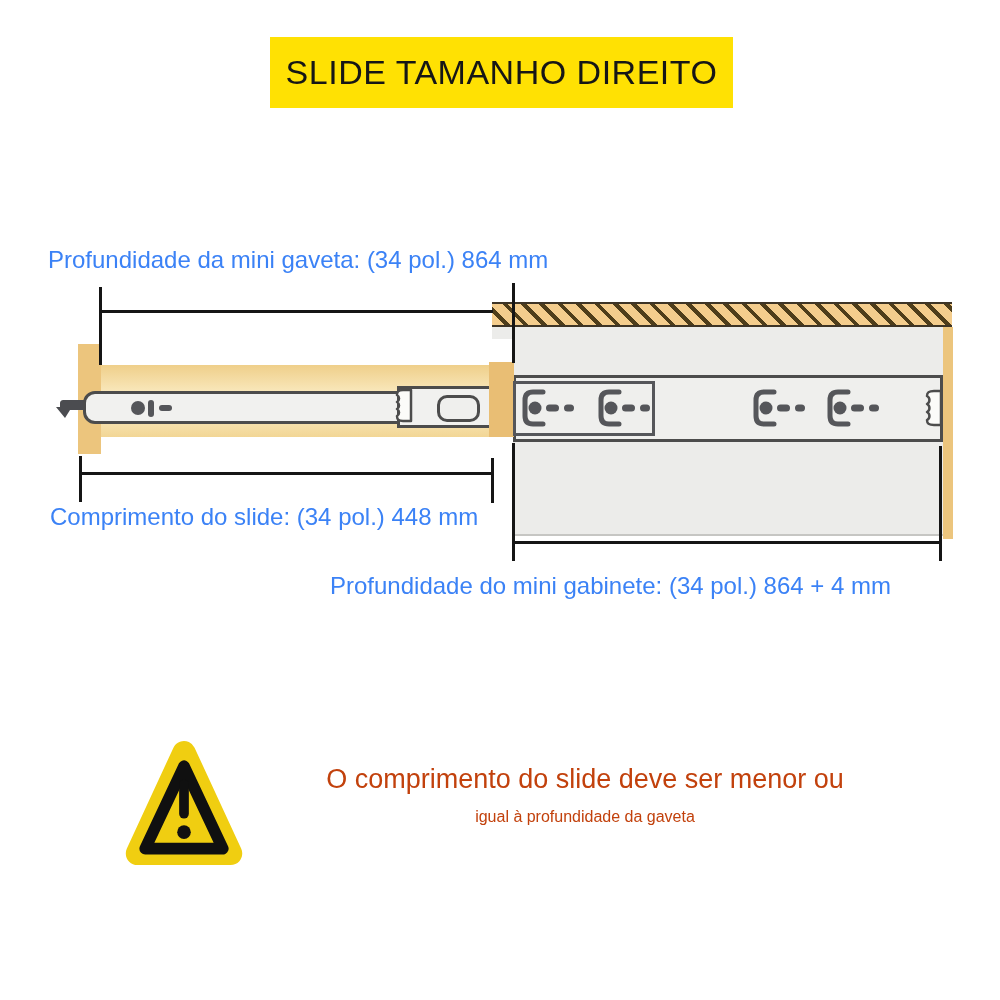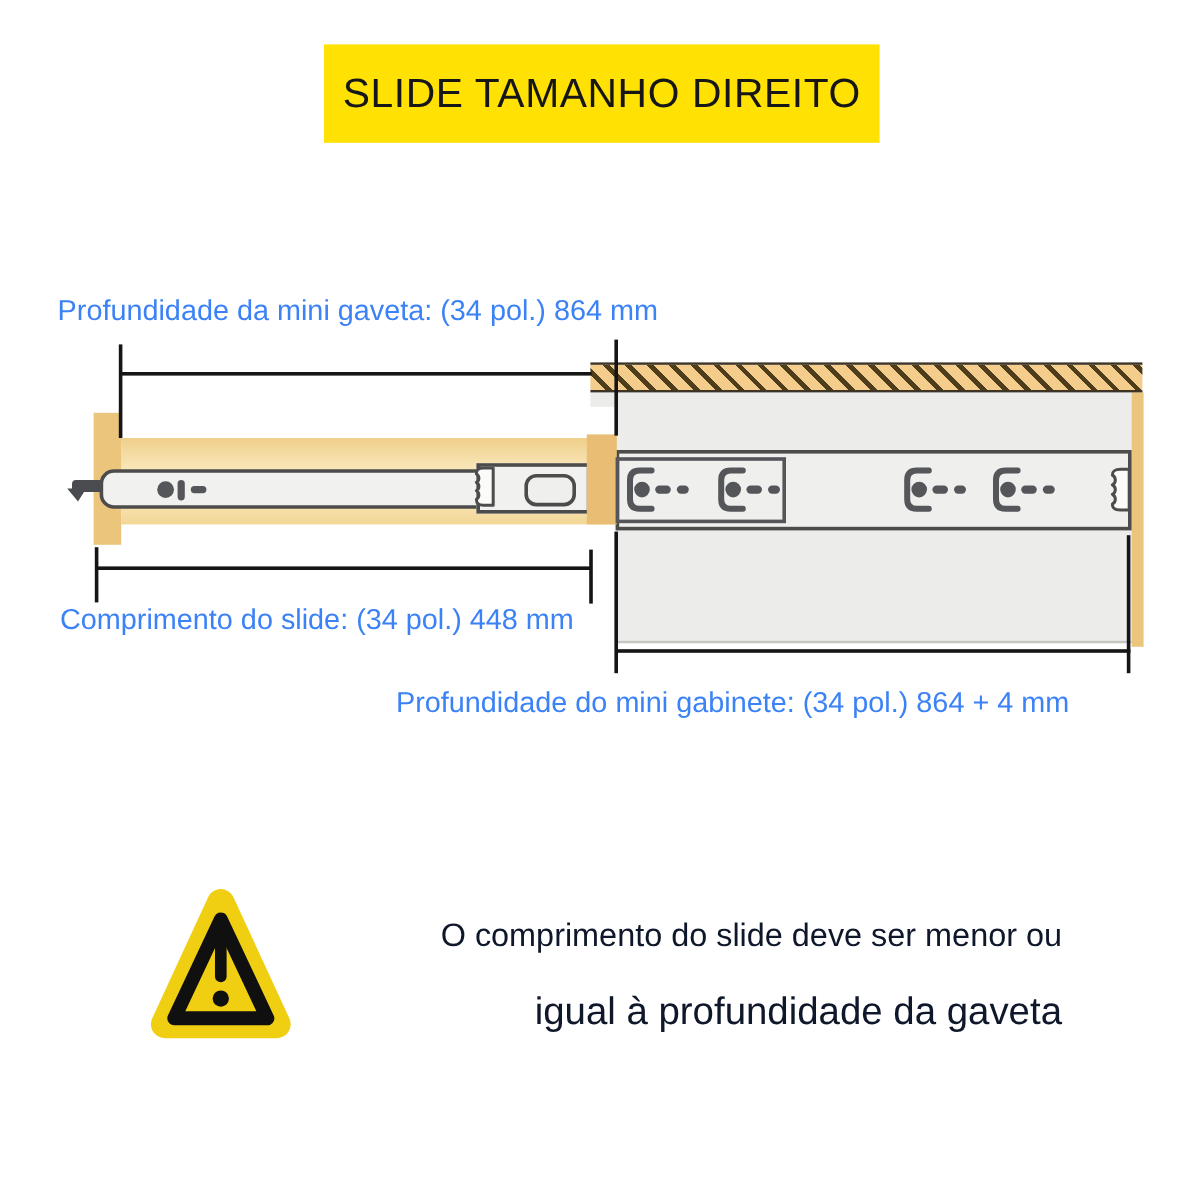--- a/index.html
+++ b/index.html
@@ -1,20 +1,20 @@
 <!DOCTYPE html>
 <html><head>
 <meta charset="utf-8">
 <style>
   html,body{margin:0;padding:0;background:#ffffff;}
   body{width:1000px;height:1000px;overflow:hidden;
        font-family:"Liberation Sans","DejaVu Sans",sans-serif;color:#1e1e1e;}
   .stage{position:relative;width:1000px;height:1000px;background:#ffffff;}
   .line{position:absolute;background:#151515;}
-  .title-box{position:absolute;left:270px;top:37px;width:463px;height:82px;
+  .title-box{position:absolute;left:270px;top:37px;width:463px;height:71px;
              background:#FFE103;display:flex;align-items:center;justify-content:center;}
   .title-box span{font-size:34px;letter-spacing:.5px;color:#161616;white-space:nowrap;}
   .lbl{position:absolute;font-size:24px;color:#3b82f6;white-space:nowrap;}
   
   .hatch{position:absolute;left:492px;top:302px;width:460px;height:21px;
          border-top:2px solid #3d3426;border-bottom:2px solid #3d3426;
          background:repeating-linear-gradient(45deg,#F4CD8D 0 9px,#4E3D1A 9px 13px);z-index:10;}
   .cab-tab{position:absolute;left:492px;top:327px;width:21px;height:12px;background:#ECECEA;z-index:5;}
   .cab-body{position:absolute;left:513px;top:327px;width:430px;height:207px;background:#ECECEA;
             border-bottom:2px solid #c6c6c3;z-index:4;}
@@ -30,23 +30,23 @@
   .connector{position:absolute;left:397px;top:386px;width:95px;height:42px;background:#F1F1EF;
              border:3px solid #4C4C4C;box-sizing:border-box;z-index:10;}
   .connector-slot{position:absolute;left:437px;top:395px;width:43px;height:27px;background:#EFEFED;
              border:3px solid #4C4C4C;border-radius:10px;box-sizing:border-box;z-index:11;}
   .cab-rail{position:absolute;left:513px;top:375px;width:430px;height:67px;background:#EFEFED;
             border:3px solid #4C4C4C;box-sizing:border-box;z-index:11;}
   .rail-inner{position:absolute;left:513px;top:381px;width:142px;height:55px;
               border:3px solid #55565A;box-sizing:border-box;z-index:12;}
   .icon{position:absolute;z-index:13;}
   
-  .note{position:absolute;left:285px;top:764px;width:600px;text-align:right;color:#0f172a;}
+  .note{position:absolute;left:285px;top:764px;width:600px;text-align:center;color:#c2410c;}
   .note .l1{font-size:27px;}
-  .note .l2{font-size:32px;margin-top:29px;}
+  .note .l2{font-size:16px;margin-top:13px;}
 </style>
 </head>
 <body>
 
 <div class="stage">
 
   <div class="title-box">
     <span>SLIDE TAMANHO DIREITO</span>
   </div>
 

